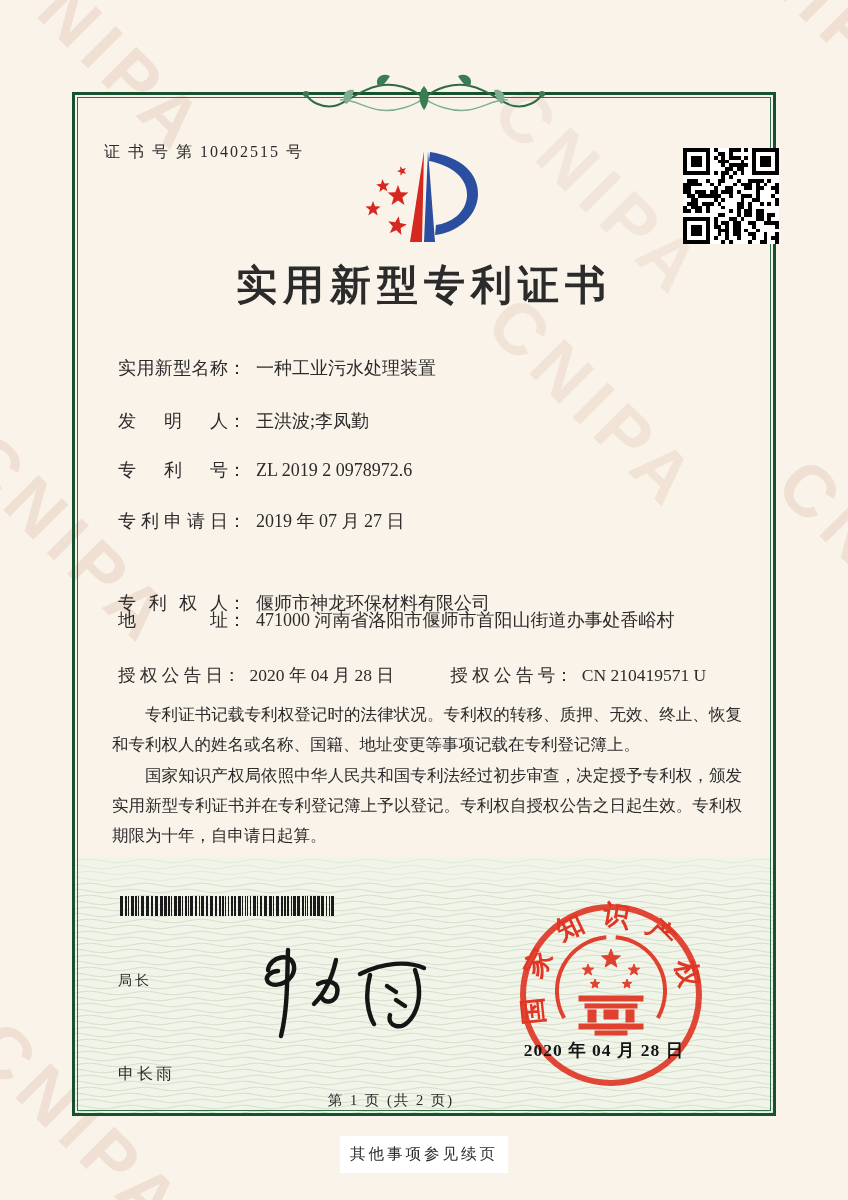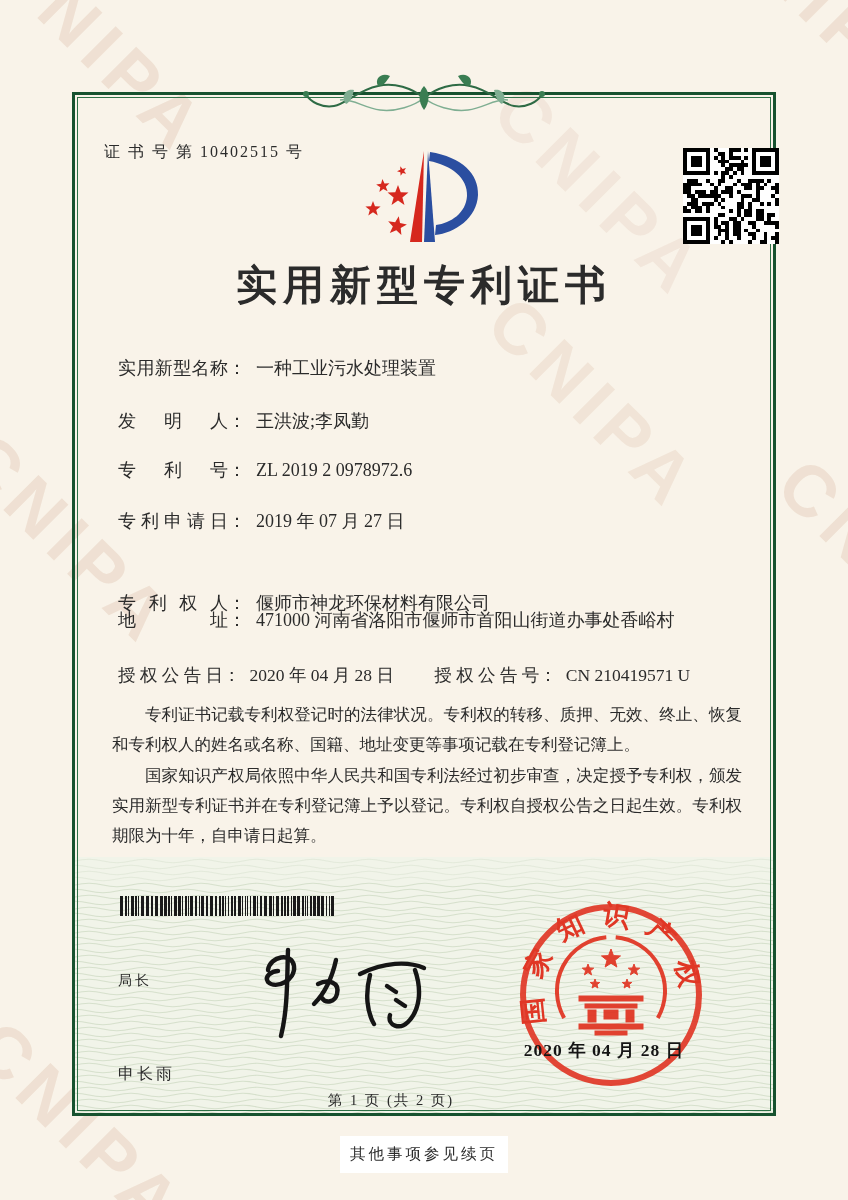--- a/index.html
+++ b/index.html
@@ -38,21 +38,21 @@
   .field { position:absolute; left:118px; font-size:18px; white-space:nowrap; z-index:5; }
   .field .lbl {
     display:inline-block; width:110px; text-align:justify; text-align-last:justify;
     vertical-align:bottom;
   }
   .field .colon { display:inline-block; }
   .field .val { margin-left:10px; }
   .grant-row { position:absolute; left:118px; top:663px; font-size:17.5px; white-space:nowrap; z-index:5; }
   .grant-row .lbl { display:inline-block; width:105px; text-align:justify; text-align-last:justify; vertical-align:bottom; }
   .grant-row .val { margin-left:9px; }
-  .grant-row .pair2 { margin-left:36px; }
+  .grant-row .pair2 { margin-left:52px; }
   
   .body-text {
     position:absolute; left:112px; top:700px; width:630px; z-index:5;
     font-size:16.5px; line-height:1.84; text-align:justify;
   }
   .body-text p { text-indent:2em; }
   
   .waves { position:absolute; left:75px; top:857px; width:699px; height:258px; z-index:2; }
   .barcode { position:absolute; left:120px; top:896px; width:216px; height:20px; z-index:5; }
   .director-title { position:absolute; left:118px; top:972px; font-size:14px; letter-spacing:3px; z-index:5; }

